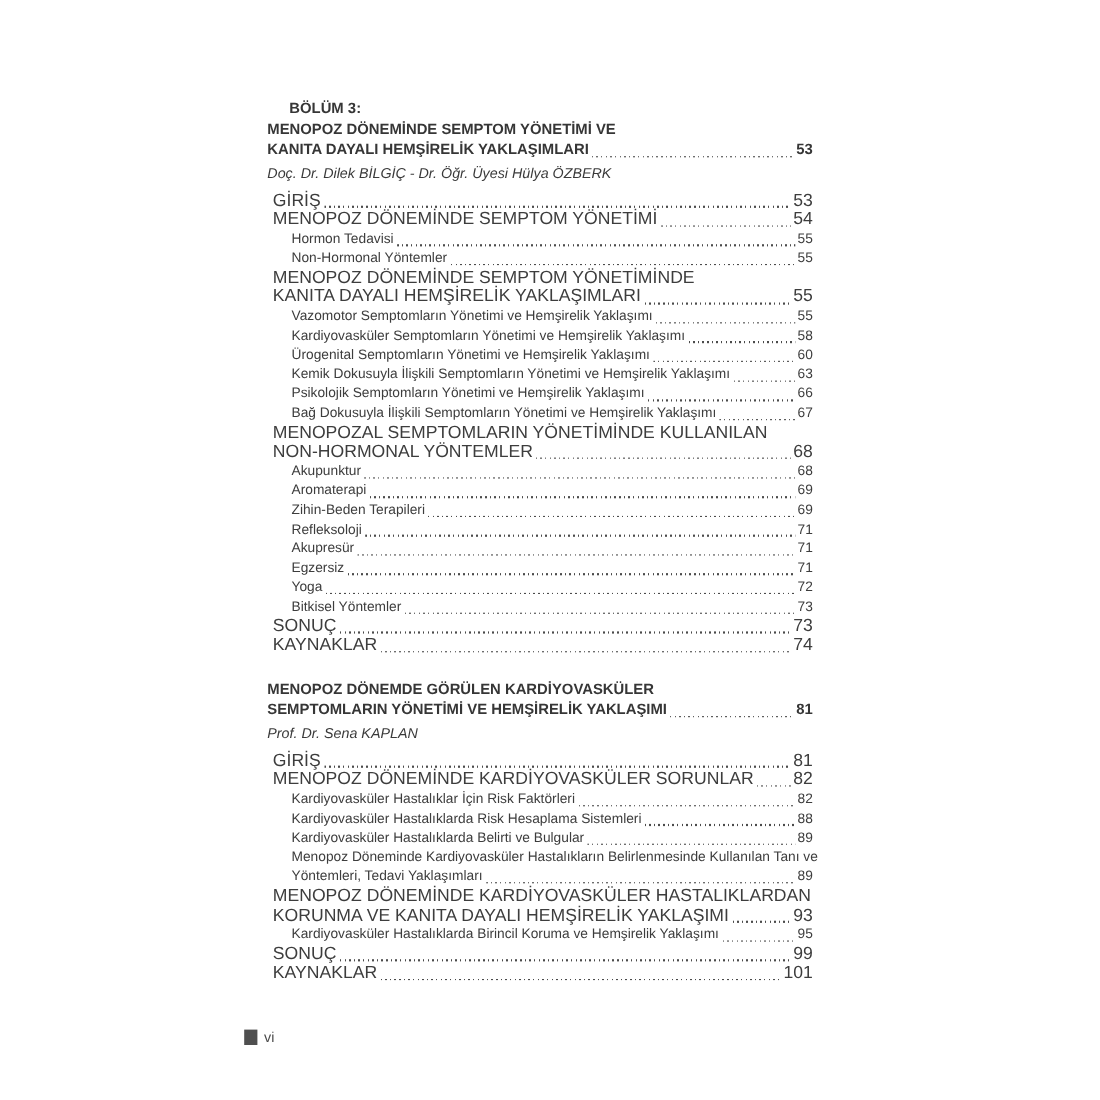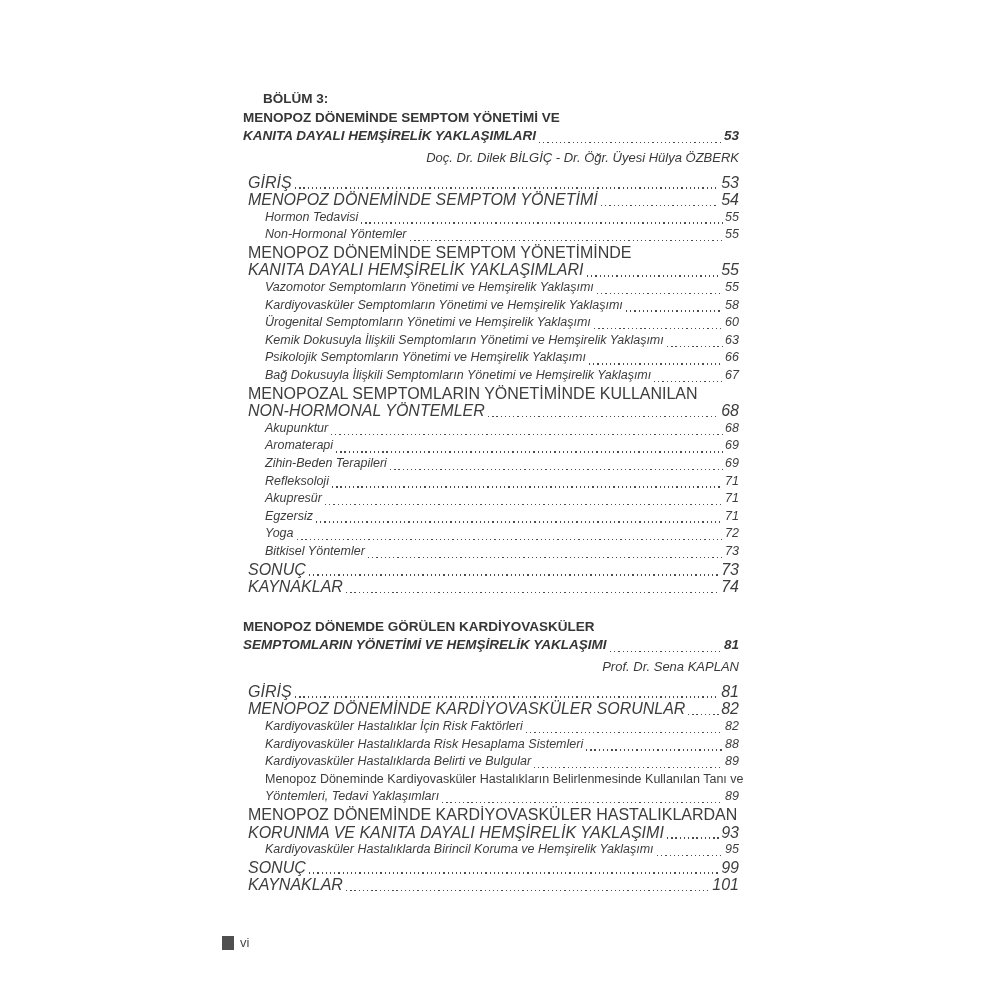--- a/index.html
+++ b/index.html
@@ -4,27 +4,27 @@
 <style>
   html,body{margin:0;padding:0;}
   body{
     width:1000px;height:1000px;background:#ffffff;position:relative;overflow:hidden;
     font-family:"Liberation Sans","DejaVu Sans",sans-serif;color:#3d3d3d;
   }
   .content{position:absolute;left:243px;top:90px;width:496px;}
   .chapter-label{font-weight:700;font-size:13.5px;line-height:18.5px;color:#363636;padding-left:20px;}
   .title-row{font-weight:700;font-size:13.5px;line-height:18.5px;color:#363636;}
   .authors{
-    font-style:italic;font-size:13px;line-height:18px;text-align:right;
+    font-style:italic;font-size:13px;line-height:18px;text-align:left;
     margin-top:3px;margin-bottom:7px;color:#3a3a3a;
   }
   .entry{font-size:12.5px;line-height:17.6px;color:#3d3d3d;}
   .entry.lvl1{padding-left:5px;font-size:16px;}
   .entry.lvl2{padding-left:22px;}
-  .leader-row{display:flex;align-items:flex-end;font-style:italic;}
+  .leader-row{display:flex;align-items:flex-end;}
   .entry-text{white-space:nowrap;}
   .dots{
     flex:1 1 auto;height:1.4px;margin:0 2px 2.5px 3px;align-self:flex-end;
     background:repeating-linear-gradient(90deg,#4b4b4b 0,#4b4b4b 1.3px,transparent 1.3px,transparent 4.2px);
   }
   .pagenum{white-space:nowrap;}
   .toc-section + .toc-section{margin-top:22px;}
   .footer{position:absolute;left:222px;top:936px;display:flex;align-items:center;gap:6px;}
   .page-marker{width:12px;height:14px;background:#4f4f4f;}
   .page-num{font-size:13px;color:#4a4a4a;line-height:14px;}

